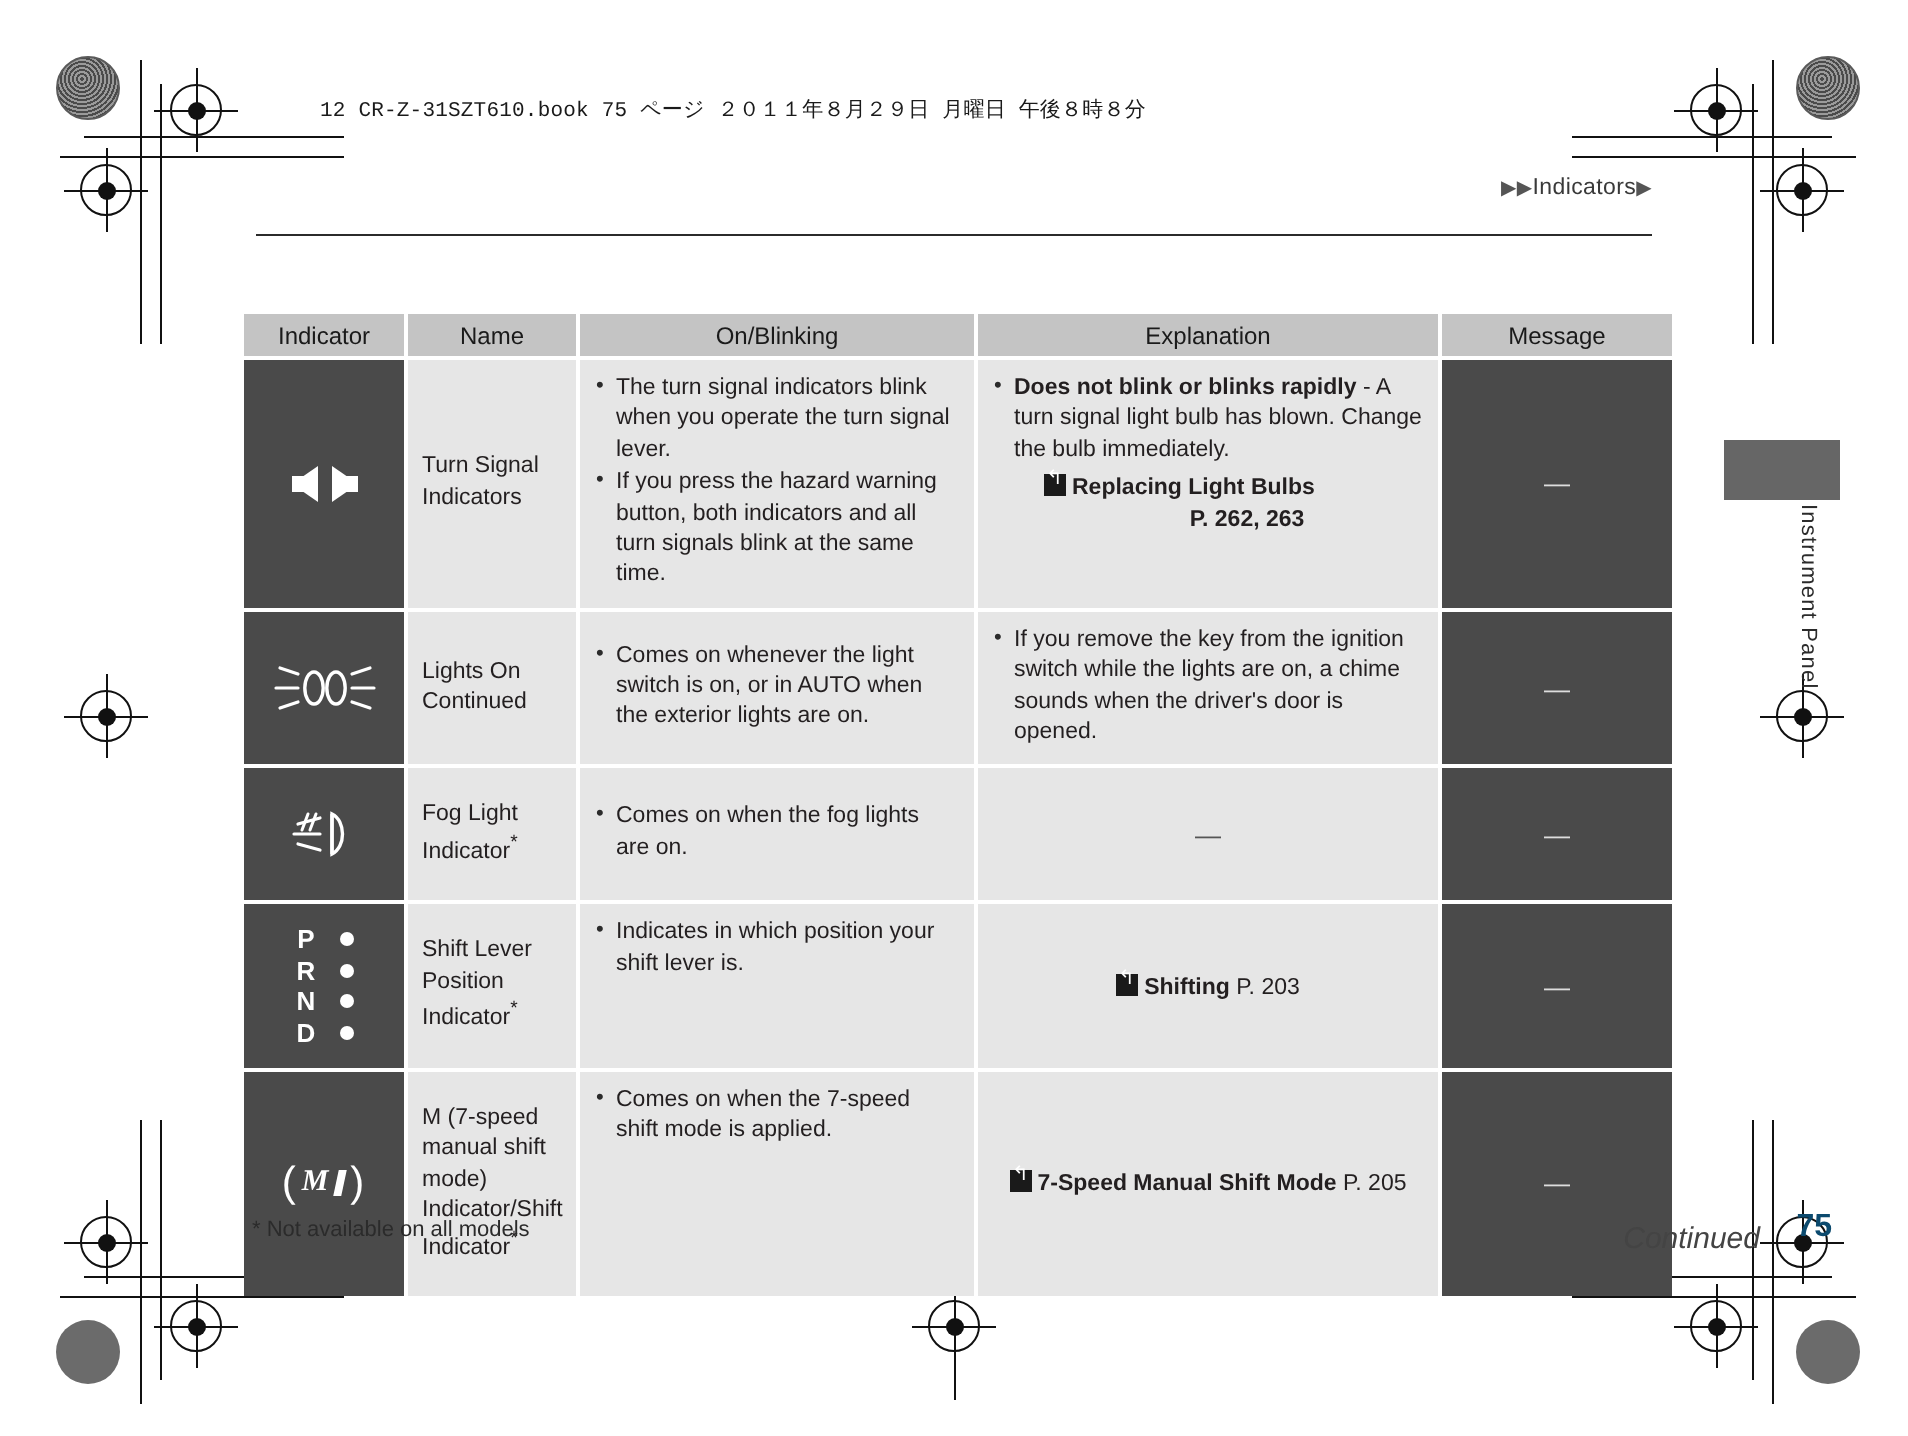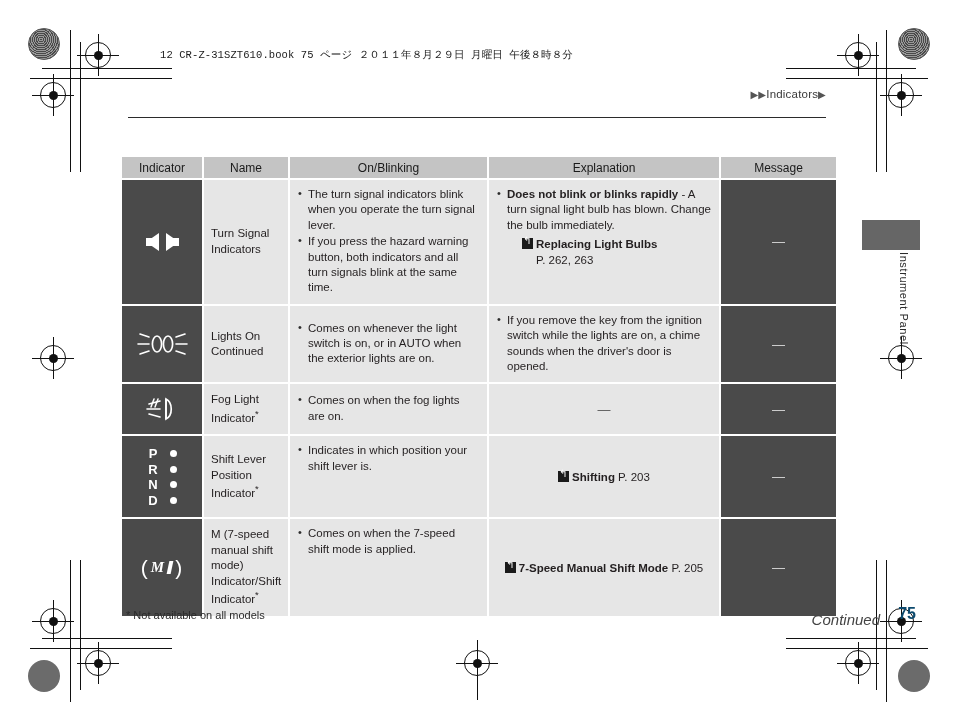--- a/index.html
+++ b/index.html
@@ -130,21 +130,21 @@
   .col-onbl  { width: 197px; }
   .col-expl  { width: 230px; }
   .col-msg   { width: 115px; }
 
   td.cell-dark {
     background: #4a4a4a;
     color: #ffffff;
     text-align: center;
   }
   td.cell-name {
-    padding: 8px 7px;
+    padding: 16px 7px;
     line-height: 1.35;
     vertical-align: middle;
   }
   td.cell-body {
     padding: 7px 8px 7px 7px;
     vertical-align: top;
     line-height: 1.34;
   }
   td.cell-body.mid { vertical-align: middle; }
   td.cell-center {
@@ -167,21 +167,21 @@
     font-size: 11px;
     color: #2b2b2b;
   }
   .b { font-weight: bold; }
 
   .ref-line {
     margin-top: 4px;
     padding-left: 26px;
     line-height: 1.35;
   }
-  .ref-line .pg { font-weight: normal; }
+  .ref-line .pg { font-weight: bold; text-align: center; }
   .ref-ico {
     display: inline-block;
     width: 11px; height: 11px;
     background: #1a1a1a;
     color: #ffffff;
     position: relative;
     vertical-align: -1px;
     margin-right: 3px;
   }
   .ref-ico::after {

